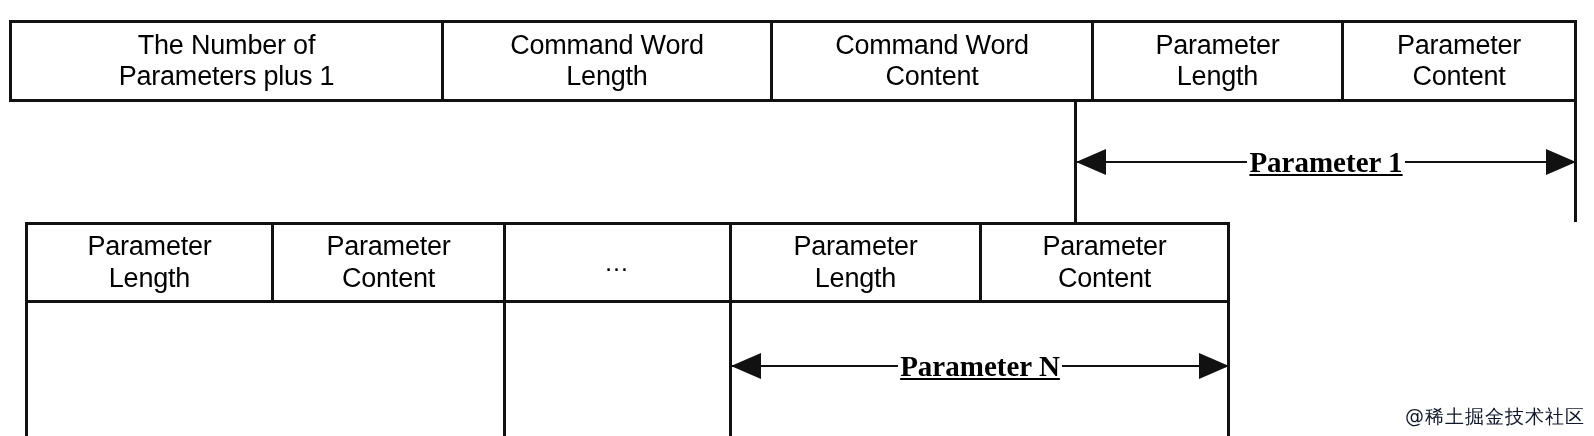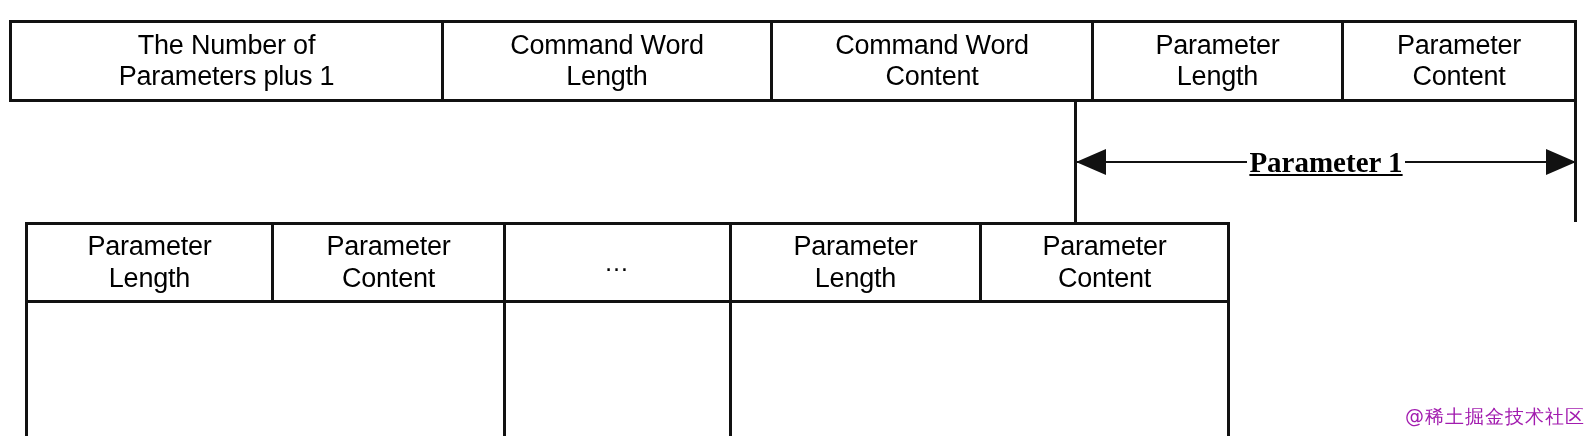--- a/index.html
+++ b/index.html
@@ -91,21 +91,21 @@
     font-size: 29px;
     color: #000000;
     line-height: 1;
     white-space: nowrap;
     z-index: 2;
   }
 
   
   .watermark {
     position: absolute;
-    color: #a21caf;
+    color: #0f172a;
     font-family: "DejaVu Sans", sans-serif;
     font-size: 19px;
     letter-spacing: 1px;
     white-space: nowrap;
     user-select: none;
   }
 </style>
 </head>
 <body>
 
@@ -162,16 +162,22 @@
   <div class="cell" style="left:982px; top:225px; width:245px; height:75px;">Parameter
 Content</div>
 
   <div class="vline" style="left:25px; top:303px; width:3px; height:133px;"></div>
   <div class="vline" style="left:503px; top:303px; width:3px; height:133px;"></div>
 
 
   <div class="vline" style="left:729px; top:303px; width:3px; height:133px;"></div>
   <div class="vline" style="left:1227px; top:303px; width:3px; height:133px;"></div>
 
+  <div class="dim" style="left:731px; top:353px; width:498px;">
+    <span class="shaft"></span>
+    <span class="head left"></span>
+    <span class="head right"></span>
+    <span class="dim-label">Parameter N</span>
+  </div>
 
   <div class="watermark" style="left:1405px; top:404px;">@稀土掘金技术社区</div>
 
 </div>
 
 </body></html>

